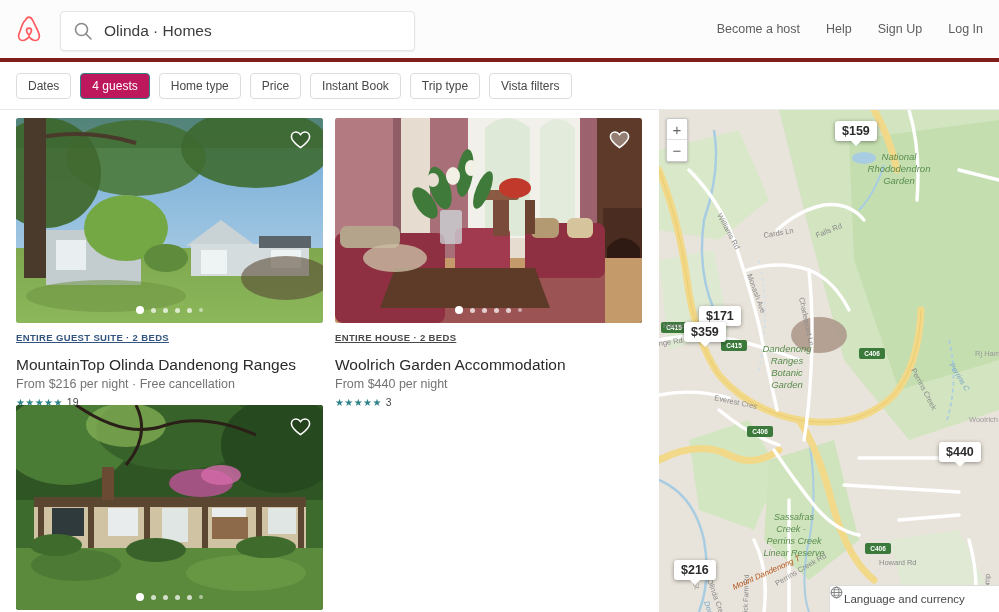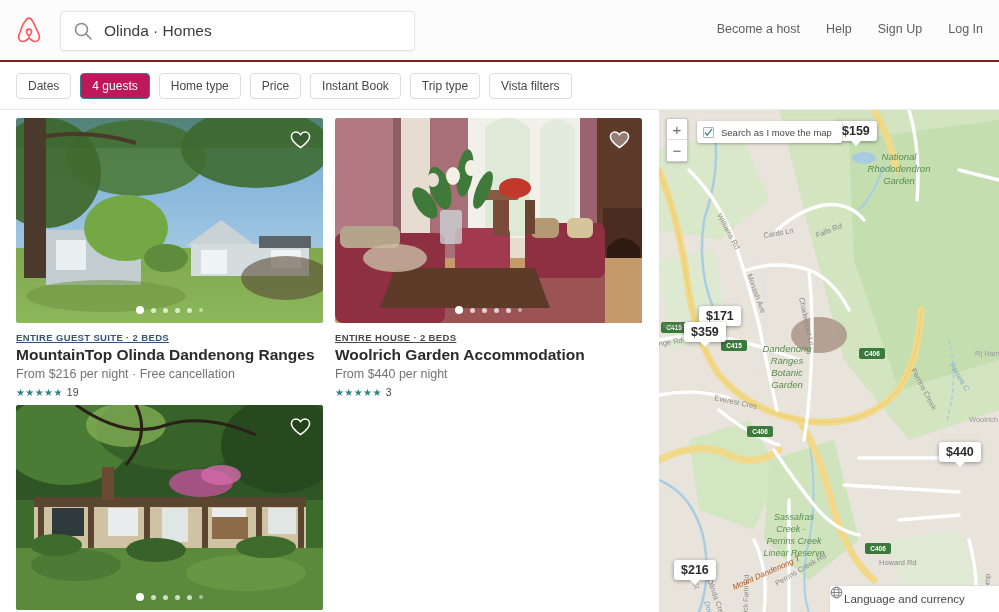--- a/index.html
+++ b/index.html
@@ -10,21 +10,21 @@
     background: #fff;
     color: #484848;
   }
   #app { position: relative; width: 999px; height: 612px; }
 
   
   .header {
     position: absolute; top: 0; left: 0;
     width: 999px; height: 62px;
     background: #fcfcfc;
-    border-bottom: 2px solid #7f1d1d;
+    border-bottom: 4px solid #7f1d1d;
     display: flex; align-items: center;
   }
   .logo { margin-left: 12px; width: 34px; height: 36px; display: flex; align-items: center; justify-content: center; }
   .search-box {
     position: absolute; left: 60px; top: 11px;
     width: 355px; height: 40px;
     background: #fff;
     border: 1px solid #e4e4e4;
     border-radius: 4px;
     box-shadow: 0 1px 2px rgba(0,0,0,0.06);
@@ -85,22 +85,22 @@
 
   .card-kicker {
     margin-top: 9px;
     font-size: 9.5px; font-weight: bold; letter-spacing: 0.35px;
     text-transform: uppercase;
     text-decoration: underline;
   }
   .kicker-blue { color: #33547f; }
   .kicker-gray { color: #484848; }
   .card-title {
-    margin-top: 2px;
-    font-size: 15.5px; font-weight: bold; color: #2b2b2b;
+    margin-top: 12px;
+    font-size: 15.5px; font-weight: normal; color: #2b2b2b;
     line-height: 19px; white-space: nowrap;
   }
   .card-price { margin-top: 3px; font-size: 12.5px; color: #737373; }
   .card-rating { margin-top: 5px; display: flex; align-items: center; gap: 4px; }
   .stars { color: #2e8289; font-size: 10px; letter-spacing: 0.4px; }
   .rev-count { font-size: 10.5px; color: #484848; }
 
   
   .map {
     position: absolute; top: 110px; left: 659px;
@@ -501,28 +501,20 @@
       <text class="water-label mlabel" x="290" y="255" transform="rotate(58 290 255)">Perrins C</text>
       <text class="water-label mlabel" x="45" y="492" transform="rotate(72 45 492)">Dodells Cre</text>
       <text class="road-label mlabel" x="330" y="490" transform="rotate(-88 330 490)">Broomp</text>
     </svg>
 
     <div class="zoom-ctrl">
       <div class="zoom-btn top">+</div>
       <div class="zoom-btn">−</div>
     </div>
 
-    <div class="search-move">
-      <span class="cb">
-        <svg width="9" height="9" viewBox="0 0 10 10">
-          <polyline points="1,5 3.6,8 9,1" fill="none" stroke="#3f8f96" stroke-width="1.5"></polyline>
-        </svg>
-      </span>
-      <span>Search as I move the map</span>
-    </div>
 
     <div class="pin" style="left:176px; top:11px;">$159</div>
     <div class="pin" style="left:40px; top:196px; z-index:28;">$171</div>
     <div class="pin" style="left:25px; top:212px; z-index:32;">$359</div>
     <div class="pin" style="left:280px; top:332px;">$440</div>
     <div class="pin" style="left:15px; top:450px;">$216</div>
 
     <div class="lang-bar">
       <svg width="13" height="13" viewBox="0 0 16 16">
         <circle cx="8" cy="8" r="6.6" fill="none" stroke="#767676" stroke-width="1.2"></circle>

